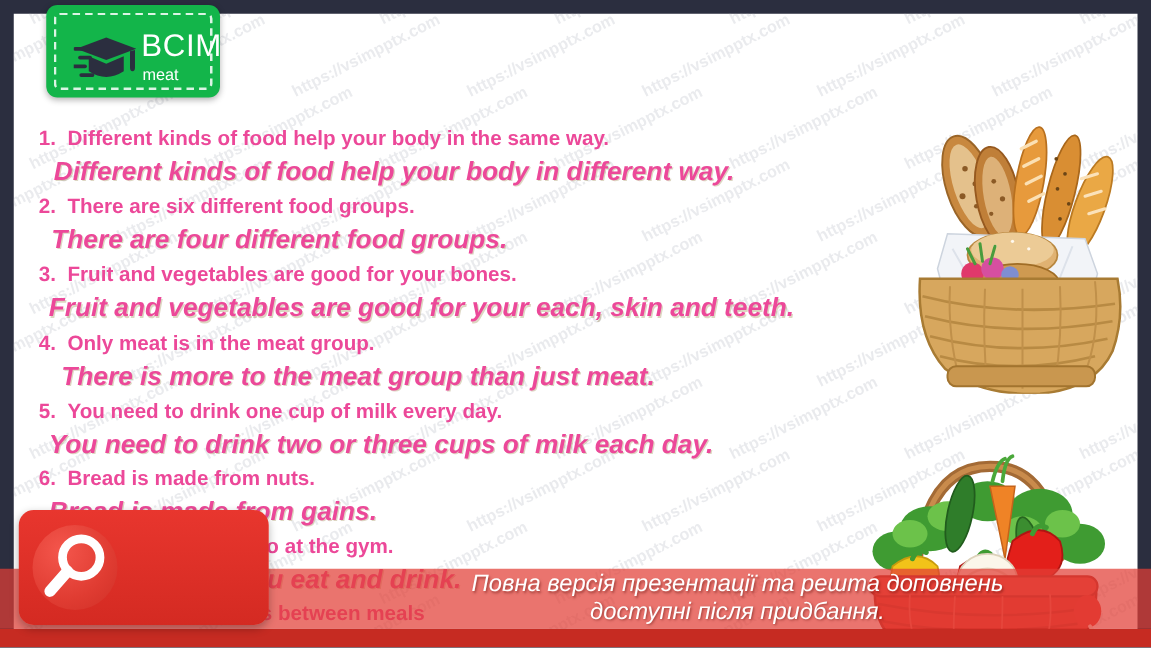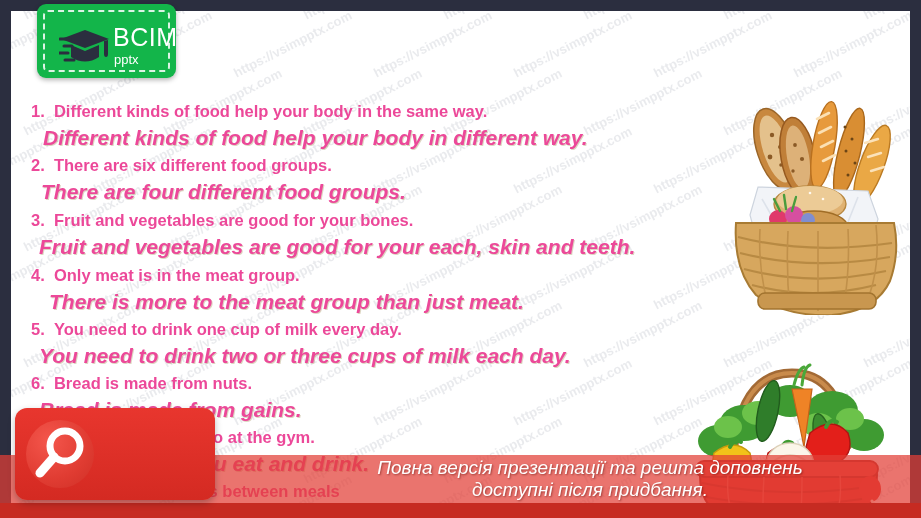--- a/index.html
+++ b/index.html
@@ -424,21 +424,21 @@
       </g>
       <g stroke="#2b2e3f" stroke-width="3" stroke-linecap="round">
         <line x1="1" y1="13" x2="11" y2="13"></line>
         <line x1="5" y1="20" x2="13" y2="20"></line>
         <line x1="0" y1="27" x2="9" y2="27"></line>
         <line x1="6" y1="34" x2="15" y2="34"></line>
       </g>
     </svg>
     <div class="logo-text">
       <span class="b1">BCIM</span>
-      <span class="b2">pptx</span>
+      <span class="b2">meat</span>
     </div>
   </div>
 
 
   <div class="banner"></div>
   <div class="banner-strip"></div>
   <div class="banner-text">
     <div>Повна версія презентації та решта доповнень</div>
     <div>доступні після придбання.</div>
   </div>

